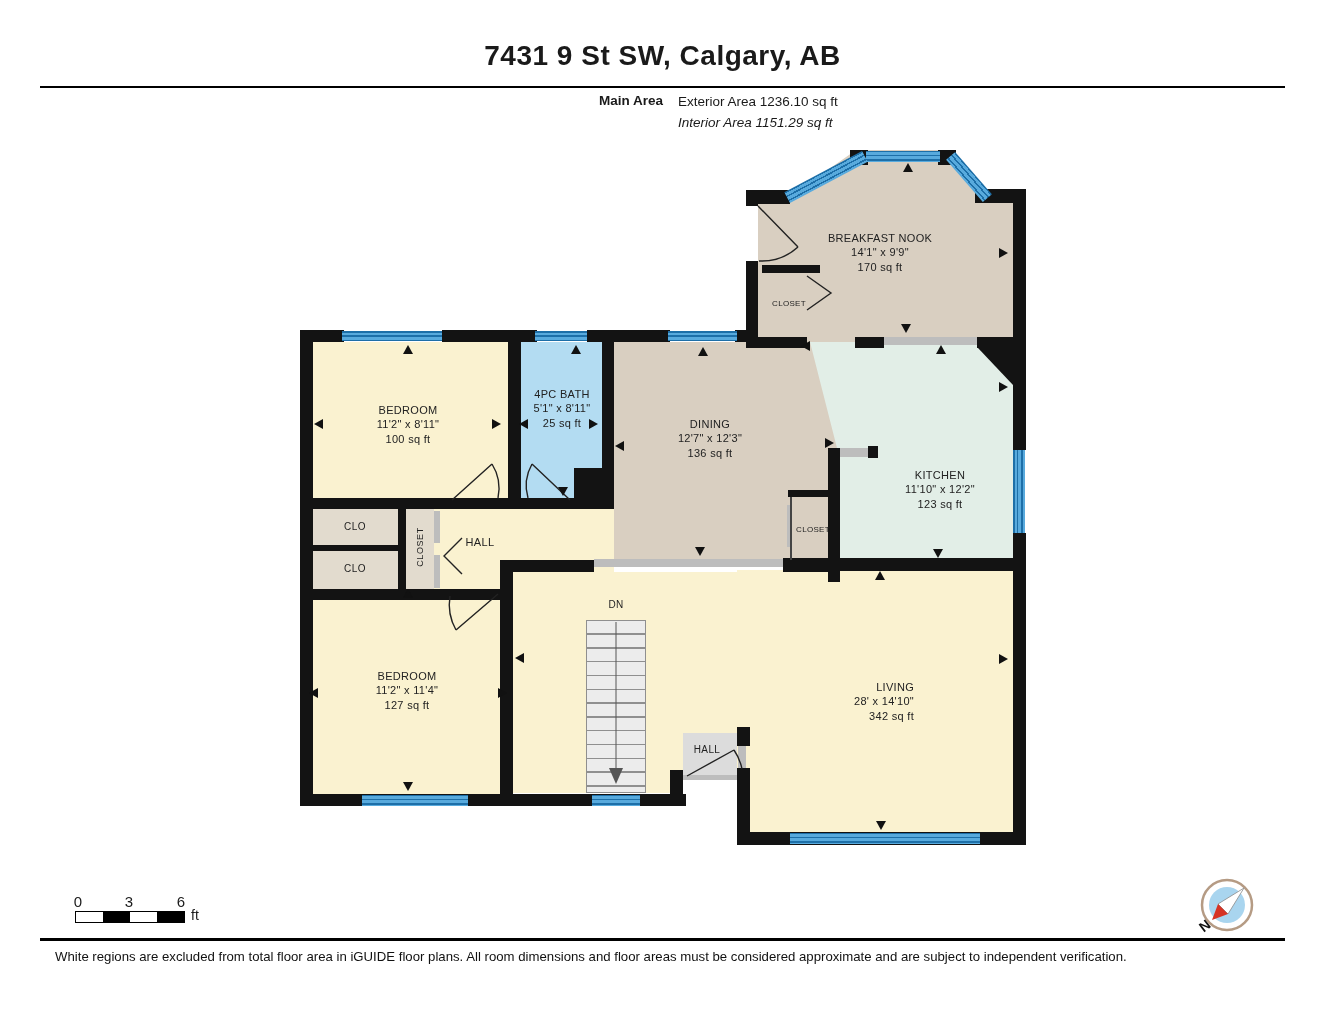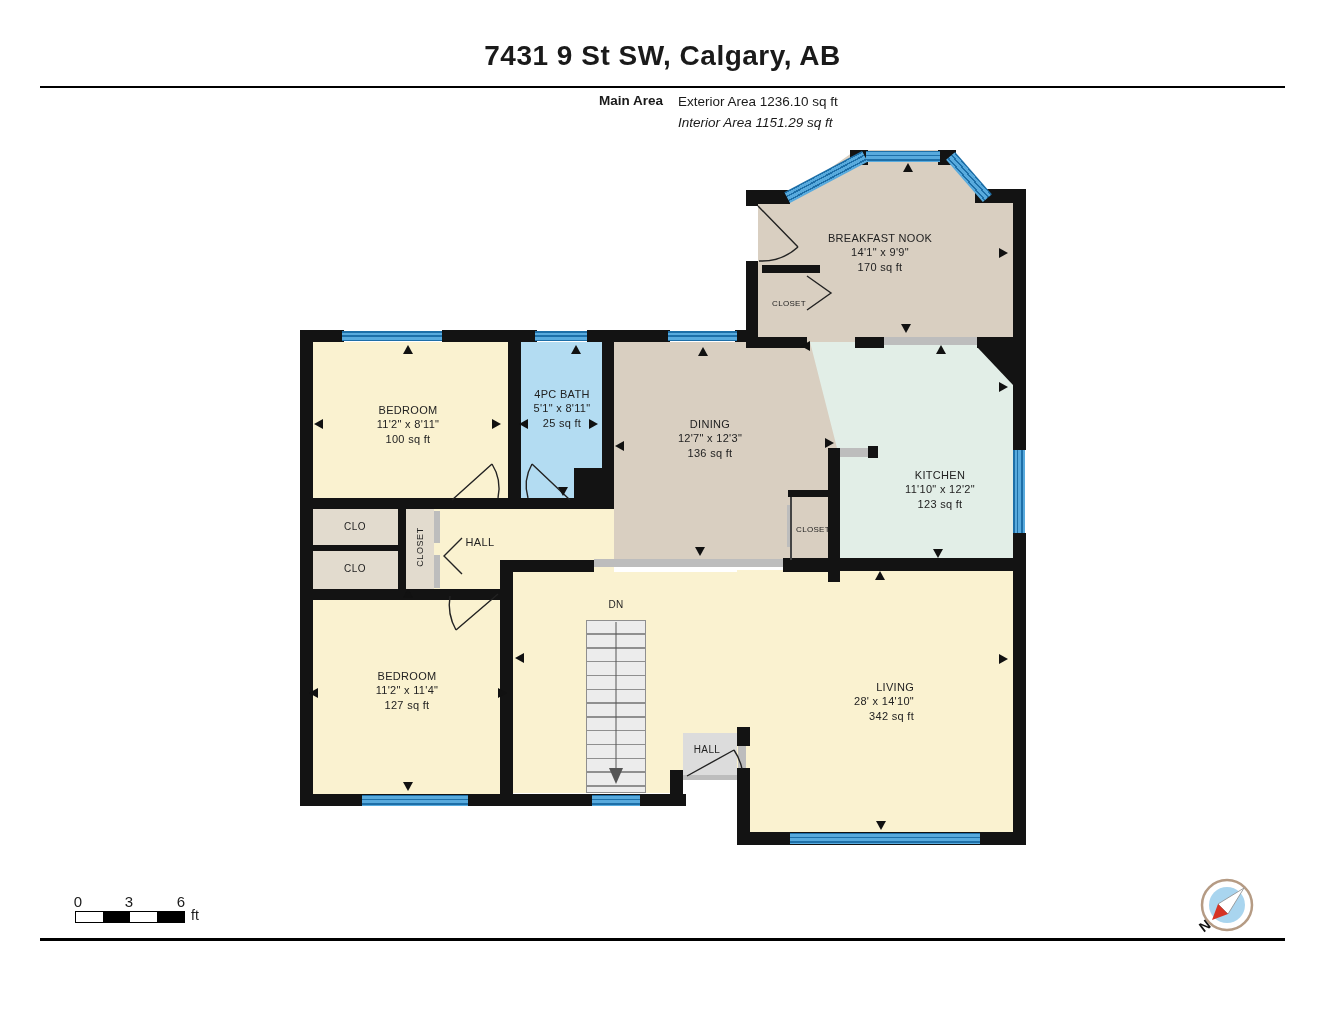--- a/index.html
+++ b/index.html
@@ -204,20 +204,21 @@
 
   <svg width="70" height="68" style="left:1194px;top:874px;">
     <circle cx="33" cy="31" r="25" fill="#ffffff" stroke="#b59b84" stroke-width="2.5"></circle>
     <circle cx="33" cy="31" r="18" fill="var(--compass-blue)"></circle>
     <polygon points="50,14 24,30 34,40" fill="#ffffff" stroke="#8a8a8a" stroke-width="0.8"></polygon>
     <polygon points="18,46 24,30 34,40" fill="var(--compass-red)"></polygon>
     <text x="6" y="56" font-size="14" font-weight="bold" fill="#111" transform="rotate(-38 12 52)">N</text>
   </svg>
 
   <div class="rule" style="top:938px;height:3px;"></div>
+  <div id="disclaimer">White regions are excluded from total floor area in iGUIDE floor plans. All room dimensions and floor areas must be considered approximate and are subject to independent verification.</div>
 
 <div class="ar ar-up" style="left: 403px; top: 345px;"></div>
     <div class="ar ar-left" style="left: 314px; top: 419px;"></div>
     <div class="ar ar-right" style="left: 492px; top: 419px;"></div>
     <div class="ar ar-left" style="left: 519px; top: 419px;"></div>
     <div class="ar ar-right" style="left: 589px; top: 419px;"></div>
     <div class="ar ar-up" style="left: 571px; top: 345px;"></div>
     <div class="ar ar-up" style="left: 698px; top: 347px;"></div>
     <div class="ar ar-left" style="left: 615px; top: 441px;"></div>
     <div class="ar ar-down" style="left: 695px; top: 547px;"></div>

